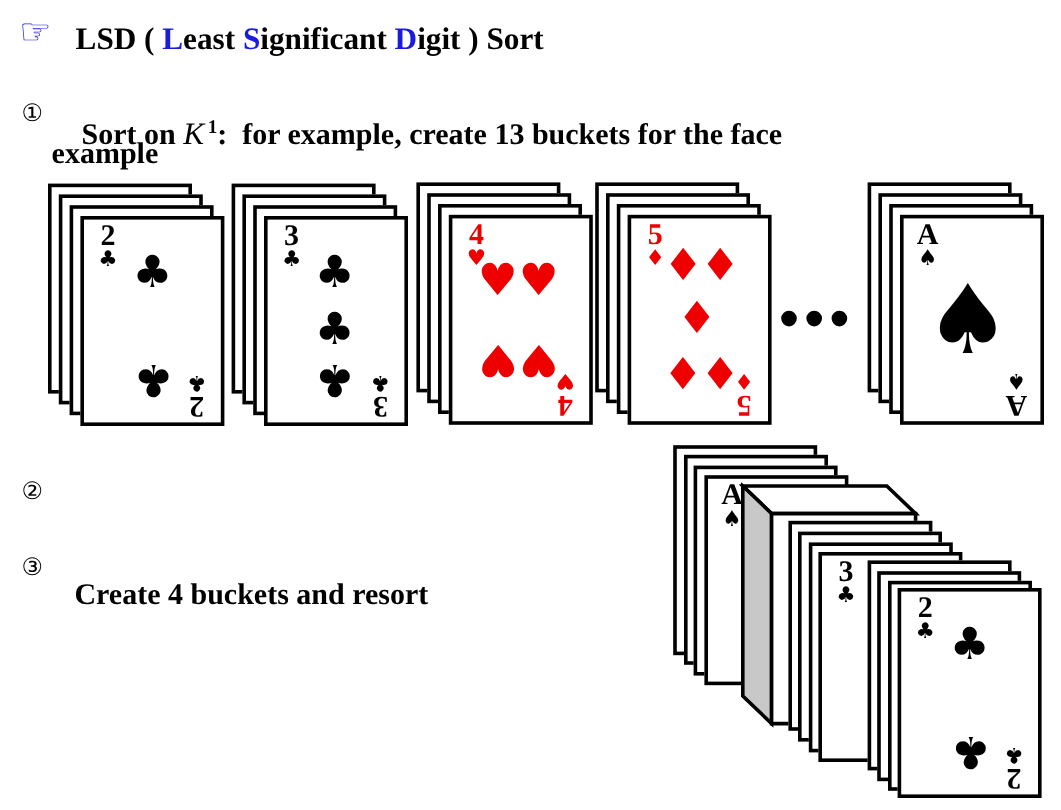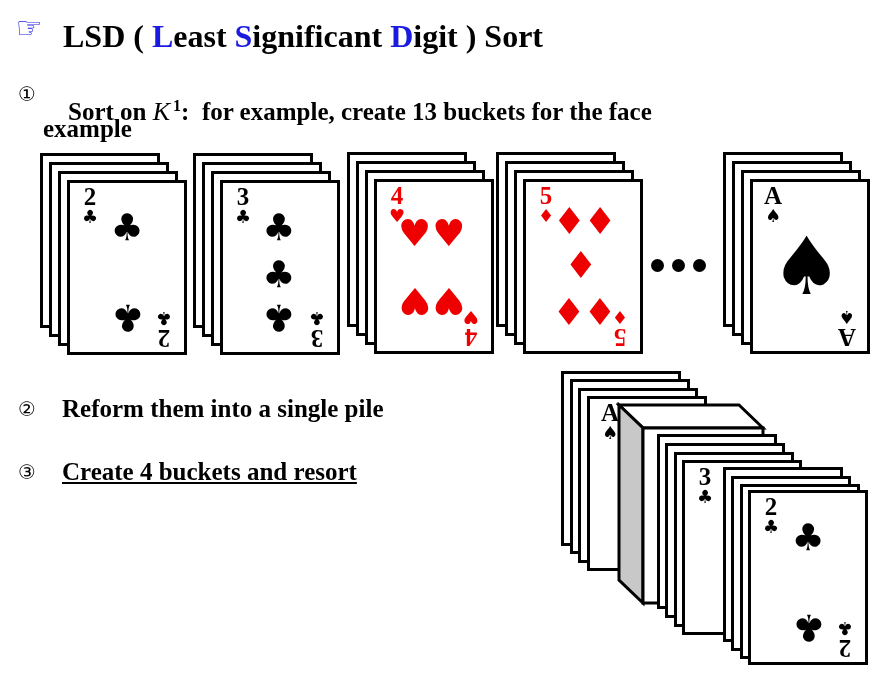--- a/index.html
+++ b/index.html
@@ -4,21 +4,21 @@
 <style>
   html,body { margin:0; padding:0; background:#ffffff; }
   .slide {
     position:relative; width:884px; height:675px; background:#ffffff;
     overflow:hidden; font-family:"Liberation Serif", serif;
   }
   .txt {
     position:absolute; font-family:"Liberation Serif", serif;
     font-weight:bold; font-size:25px; color:#000; white-space:pre; line-height:1.15;
   }
-  #title-text { font-size:32px; }
+  #title-text { font-size:26px; }
   .marker {
     position:absolute; font-family:"DejaVu Sans", sans-serif;
     font-weight:normal; font-size:20px; color:#000; line-height:1;
   }
   #title-pointer {
     position:absolute; left:16px; top:13px;
     font-family:"DejaVu Sans", sans-serif; font-size:30px; line-height:1;
   }
   .k-var { font-style:italic; font-weight:normal; font-size:26px; }
   .k-sup { font-size:16px; vertical-align:9px; margin-left:3px; font-weight:bold; }
@@ -57,24 +57,23 @@
   <span id="title-pointer" style="color: rgb(26, 26, 224);">☞</span>
   <div id="title-text" class="txt" style="left:63px; top:18px;"><span style="color: rgb(0, 0, 0);">LSD ( </span><span style="color: rgb(26, 26, 224);">L</span><span style="color: rgb(0, 0, 0);">east </span><span style="color: rgb(26, 26, 224);">S</span><span style="color: rgb(0, 0, 0);">ignificant </span><span style="color: rgb(26, 26, 224);">D</span><span style="color: rgb(0, 0, 0);">igit ) Sort</span></div>
 
   <span class="marker" style="left:18px; top:84px;">①</span>
   <div class="txt" style="left:43px; top:68px;">
     <span>Sort on </span><span class="k-var">K</span><sup class="k-sup">1</sup><span>:  for example, create 13 buckets for the face</span>
   </div>
   <div class="txt" style="left:43px; top:115px;">example</div>
 
   <span class="marker" style="left:18px; top:399px;">②</span>
-  <div class="txt" style="left:62px; top:395px;">Reform them into a single pile</div>
 
   <span class="marker" style="left:18px; top:462px;">③</span>
-  <div class="txt" style="left:62px; top:458px;text-decoration:underline;">Create 4 buckets and resort</div>
+  <div class="txt" style="left:62px; top:482px;">Create 4 buckets and resort</div>
 
   <div class="layer" id="bucket-row">
       <div class="card blank" style="left: 40px; top: 153px; background: rgb(255, 255, 255);"></div>
       <div class="card blank" style="left: 49px; top: 162px; background: rgb(255, 255, 255);"></div>
       <div class="card blank" style="left: 58px; top: 171px; background: rgb(255, 255, 255);"></div>
       <div class="card face" style="left: 67px; top: 180px; background: rgb(255, 255, 255); color: rgb(0, 0, 0);">
         <div class="corner">
           <div class="rank">2</div>
           <div class="csuit">♣</div>
         </div>

